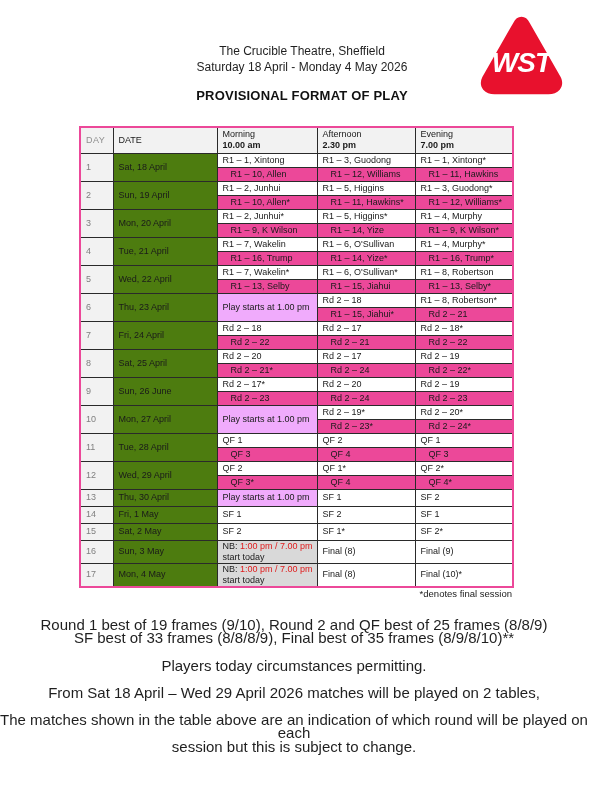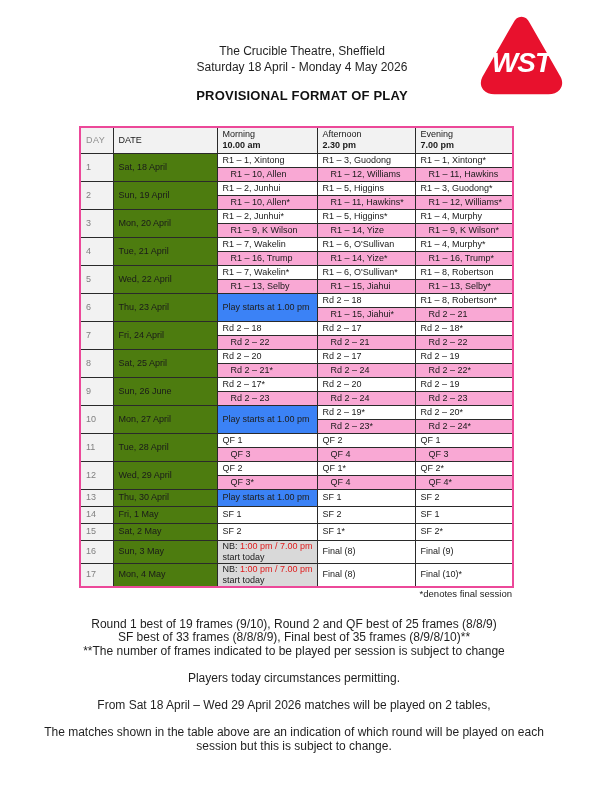--- a/index.html
+++ b/index.html
@@ -25,31 +25,31 @@
     vertical-align:middle;text-align:left;font-weight:normal;
   }
   thead tr{height:26px;}
   thead th{background:#f2f2f2;font-weight:bold;font-size:9.5px;}
   th.day-h{color:#8f8f8f;font-size:7.5px;letter-spacing:.4px;text-align:center;padding:0;}
   th.date-h{font-size:10px;}
   .th-time{font-weight:bold;}
   td.day-cell{background:#f2f2f2;color:#7f7f7f;text-align:center;padding:0;font-size:9px;}
   td.date-cell{background:#4d7c0f;font-weight:bold;font-size:9.5px;}
   td.session{background:#ffffff;}
-  tr.hl-row td.session{background:#f9a8d4;padding-left:13px;}
-  td.note-cell{background:#3b82f6;font-size:7.5px;text-align:center;padding:0 2px;color:#202020;}
+  tr.hl-row td.session{background:#ec4899;padding-left:13px;}
+  td.note-cell{background:#f0abfc;font-size:7.5px;text-align:center;padding:0 2px;color:#202020;}
   td.nb-cell{background:#d9d9d9;font-size:7.5px;line-height:9.5px;padding:1px 2px 1px 4px;color:#202020;}
   .nb-red{color:#e01b1b;}
   tr.sub{height:14px;}
   tr.single{height:17px;}
   tr.nbrow{height:22px;}
 
   .footnote{position:absolute;top:588px;left:0;width:512px;text-align:right;font-size:9.5px;color:#1a1a1a;}
   .notes{position:absolute;top:618px;left:0;width:588px;text-align:center;
-    font-size:12px;line-height:13.3px;color:#1f1f1f;}
+    font-size:15px;line-height:13.3px;color:#1f1f1f;}
   .notes .para{margin:0 0 14px 0;}
 </style>
 </head>
 <body>
 
 <div class="page">
 
   <div class="titles">
     <div>The Crucible Theatre, Sheffield</div>
     <div>Saturday 18 April - Monday 4 May 2026</div>
@@ -270,21 +270,20 @@
         </tr>
       </tbody>
   </table>
 
   <div class="footnote">*denotes final session</div>
 
   <div class="notes">
     <div class="para">
       <div>Round 1 best of 19 frames (9/10), Round 2 and QF best of 25 frames (8/8/9)</div>
       <div>SF best of 33 frames (8/8/8/9), Final best of 35 frames (8/9/8/10)**</div>
-      <div>**The number of frames indicated to be played per session is subject to change</div>
     </div>
     <div class="para">
       <div>Players today circumstances permitting.</div>
     </div>
     <div class="para">
       <div>From Sat 18 April – Wed 29 April 2026 matches will be played on 2 tables,</div>
     </div>
     <div class="para">
       <div>The matches shown in the table above are an indication of which round will be played on each</div>
       <div>session but this is subject to change.</div>

